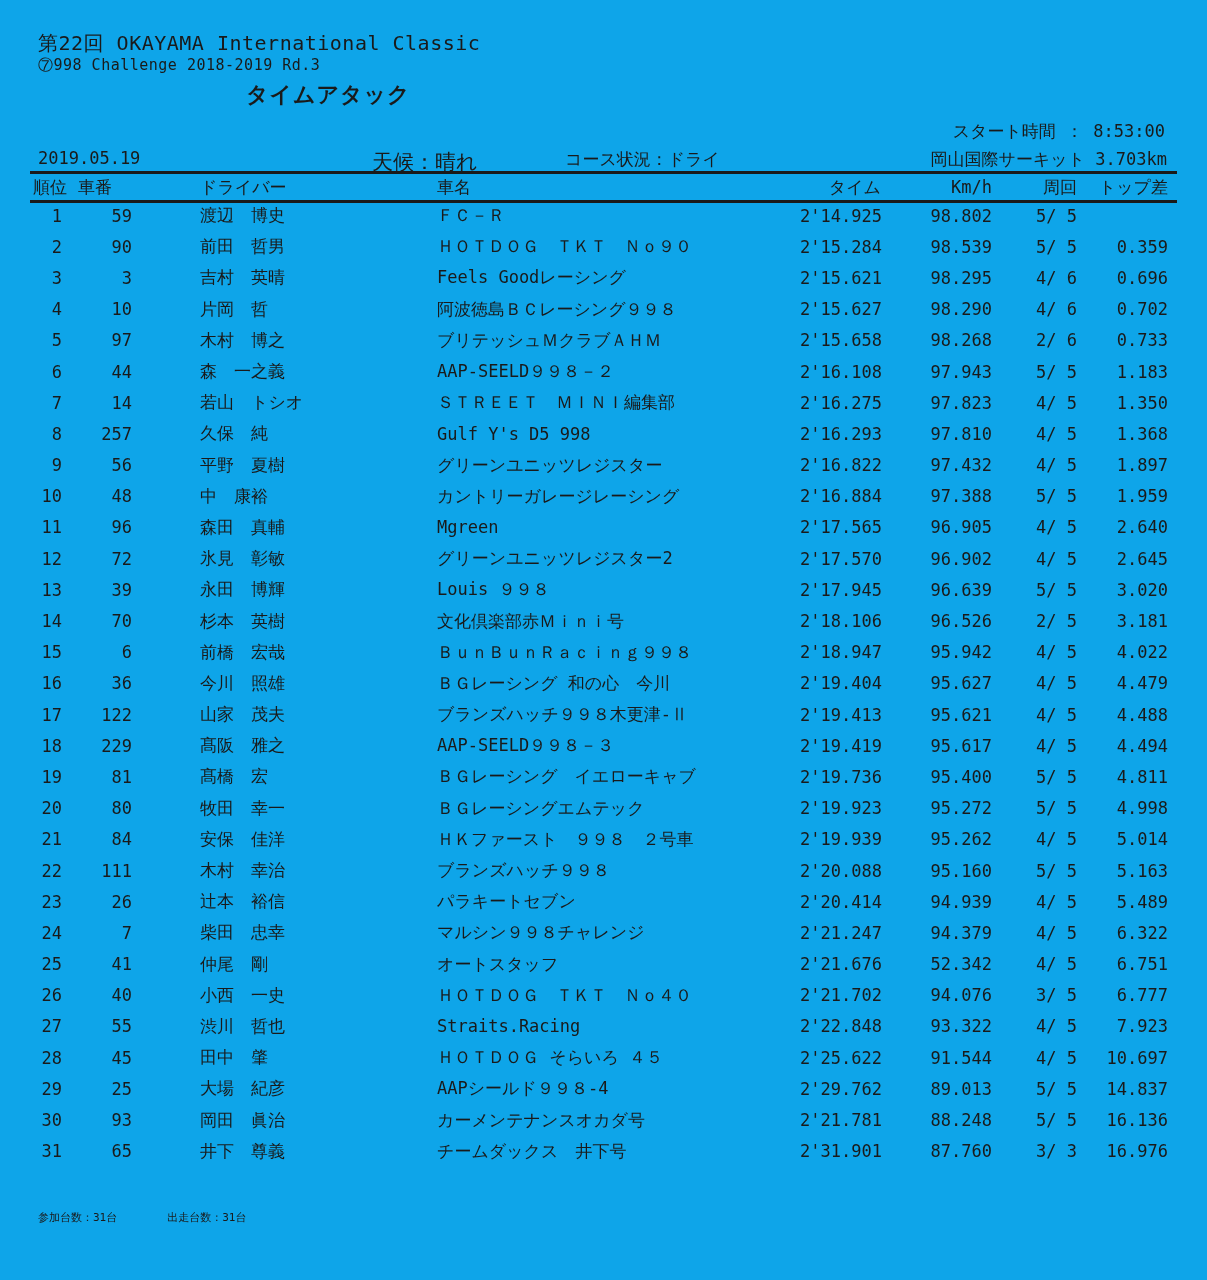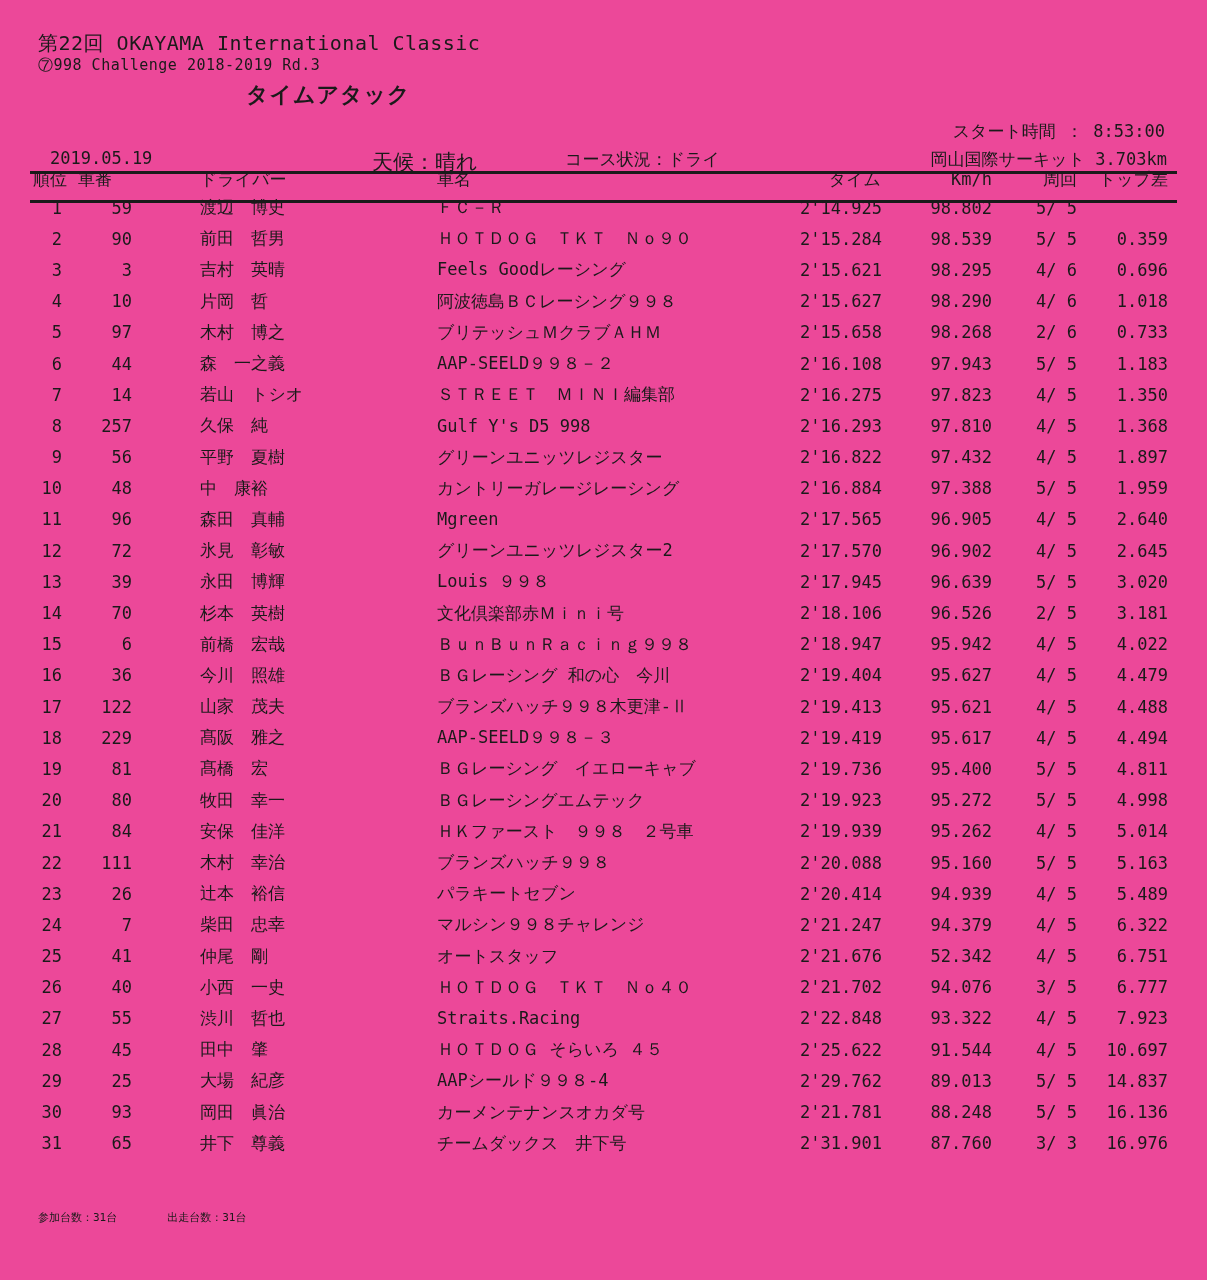--- a/index.html
+++ b/index.html
@@ -1,37 +1,37 @@
 <!DOCTYPE html>
 <html lang="ja"><head>
 <meta charset="utf-8">
 <style>
   html,body{margin:0;padding:0;}
   body{background:#e8e8e8;}
   .page{
     position:relative;
     width:1207px;height:1280px;
-    background:#ec4899;
+    background:#0ea5e9;
     font-family:"DejaVu Sans Mono","Liberation Mono",monospace;
     color:#1a1a1a;
     overflow:hidden;
   }
   .abs{position:absolute;white-space:pre;}
   .title1{left:38px;top:30px;font-size:20px;letter-spacing:0.5px;}
   .title2{left:38px;top:56px;font-size:15px;letter-spacing:0.5px;}
   .subtitle{left:246px;top:80px;font-size:22px;font-weight:bold;letter-spacing:1px;}
   .start-time{top:120px;right:42px;font-size:17px;}
-  .info-date{left:38px;top:148px;font-size:17px;margin-left:12px;}
+  .info-date{left:38px;top:148px;font-size:17px;}
   .info-weather{left:372px;top:148px;font-size:21px;}
   .info-course{left:565px;top:148px;font-size:17px;}
   .info-circuit{top:148px;right:40px;font-size:17px;text-align:center;}
   .rule{position:absolute;left:30px;width:1147px;height:3px;background:#1a1a1a;}
   .rule-top{top:171px;}
   .rule-mid{top:200px;}
-  .grid{position:absolute;left:30px;top:166px;width:1147px;font-size:17px;}
+  .grid{position:absolute;left:30px;top:174px;width:1147px;font-size:17px;}
   .row{
     display:grid;
     grid-template-columns:40px 70px 290px 370px 85px 112px 88px 92px;
     height:31.2px;
     align-items:center;
   }
   .row.hdr{height:26px;}
   .cell{white-space:pre;overflow:visible;}
   .c-pos{text-align:right;padding-right:8px;}
   .c-no{text-align:right;padding-right:8px;}
@@ -110,21 +110,21 @@
           <div class="cell c-gap">0.696</div>
         </div>
         <div class="row">
           <div class="cell c-pos">4</div>
           <div class="cell c-no">10</div>
           <div class="cell c-driver">片岡　哲</div>
           <div class="cell c-car">阿波徳島ＢＣレーシング９９８</div>
           <div class="cell c-time">2'15.627</div>
           <div class="cell c-kmh">98.290</div>
           <div class="cell c-laps">4/ 6</div>
-          <div class="cell c-gap">1.018</div>
+          <div class="cell c-gap">0.702</div>
         </div>
         <div class="row">
           <div class="cell c-pos">5</div>
           <div class="cell c-no">97</div>
           <div class="cell c-driver">木村　博之</div>
           <div class="cell c-car">ブリテッシュＭクラブＡＨＭ</div>
           <div class="cell c-time">2'15.658</div>
           <div class="cell c-kmh">98.268</div>
           <div class="cell c-laps">2/ 6</div>
           <div class="cell c-gap">0.733</div>

